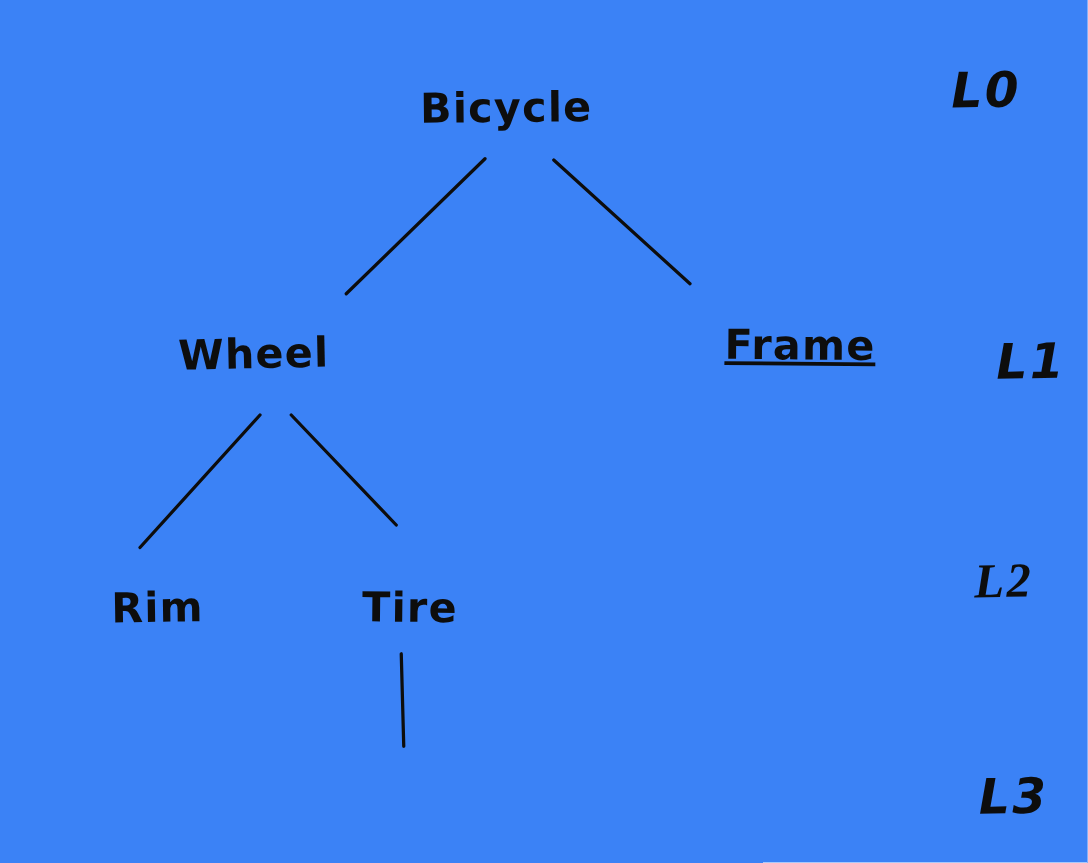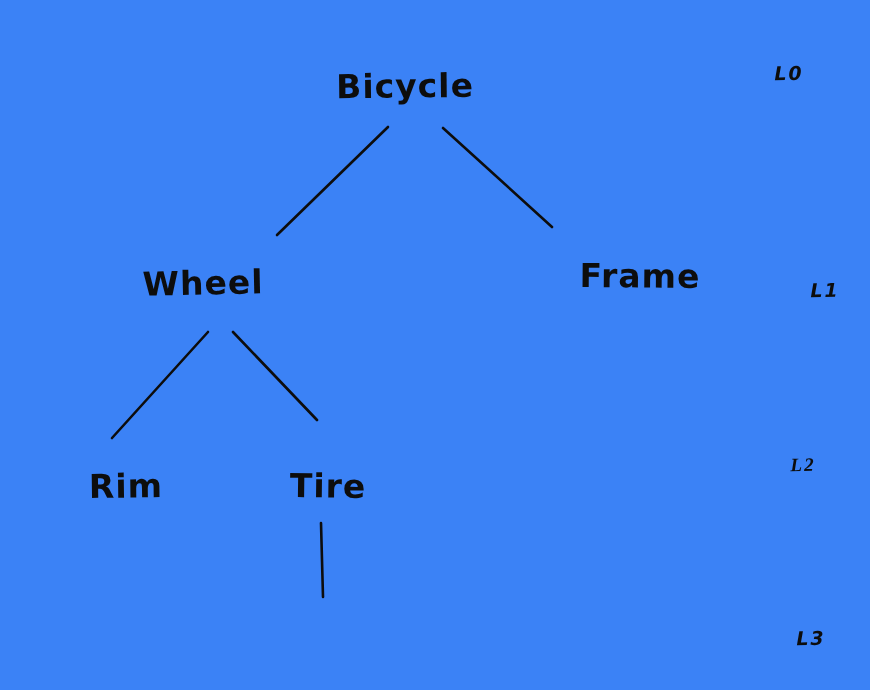--- a/index.html
+++ b/index.html
@@ -34,29 +34,29 @@
     color: #0d0d0d;
     white-space: nowrap;
     font-weight: 600;
     letter-spacing: 1px;
     user-select: none;
   }
   .node-label {
     font-size: 33px;
   }
   .level-label {
-    font-size: 19px;
+    font-size: 39px;
     font-style: italic;
     font-weight: 600;
     letter-spacing: 2px;
   }
   
   .node-bicycle { transform: translate(-50%, -50%) rotate(-0.6deg); }
   .node-wheel   { transform: translate(-50%, -50%) rotate(-1.2deg); }
-  .node-frame   { transform: translate(-50%, -50%) rotate(0.4deg); }
+  .node-frame   { transform: translate(-50%, -50%) rotate(0.4deg); text-decoration: underline; }
   .node-rim     { transform: translate(-50%, -50%) rotate(-0.8deg); }
   .node-tire    { transform: translate(-50%, -50%) rotate(0.6deg); }
   .node-tube    { transform: translate(-50%, -50%) rotate(-0.5deg); }
 </style>
 </head>
 <body>
 
 <div class="canvas">
 
   <svg class="edges-svg" viewBox="0 0 870 690" xmlns="http://www.w3.org/2000/svg" aria-hidden="true">

